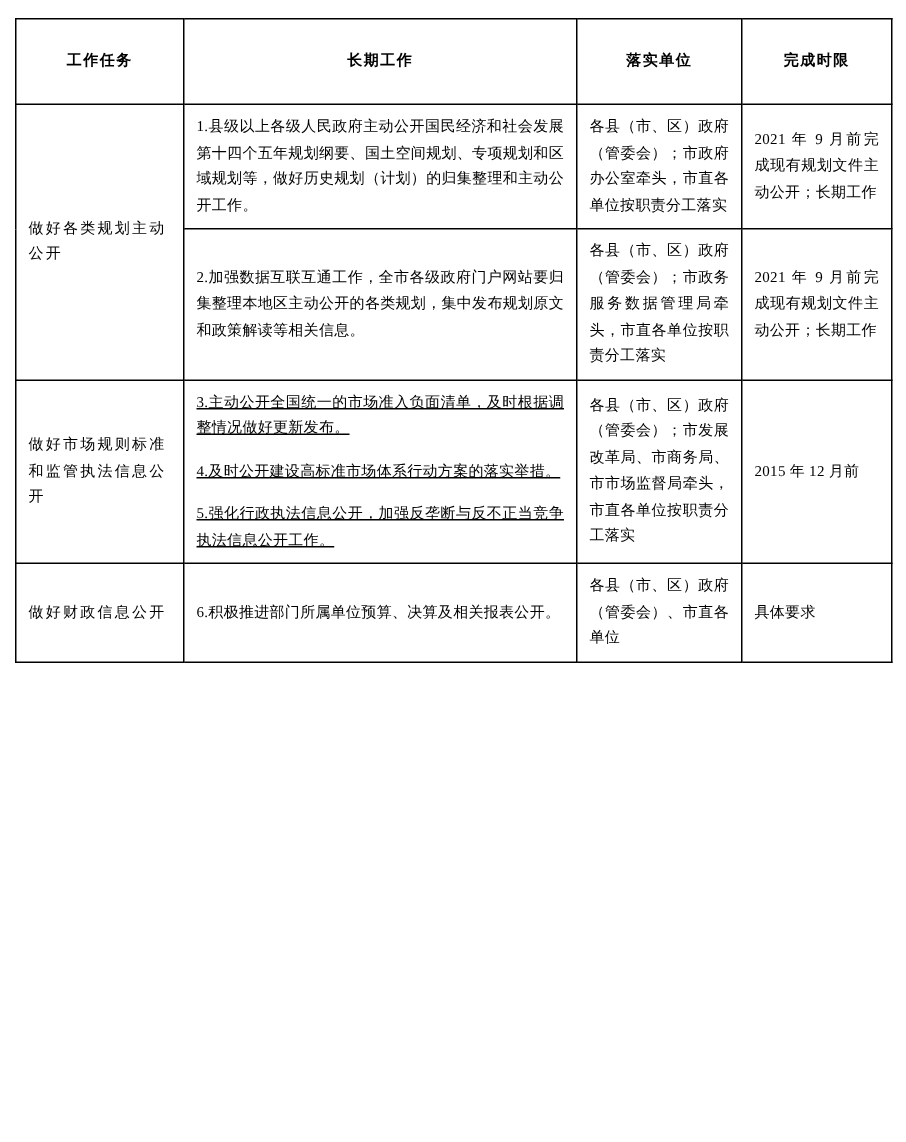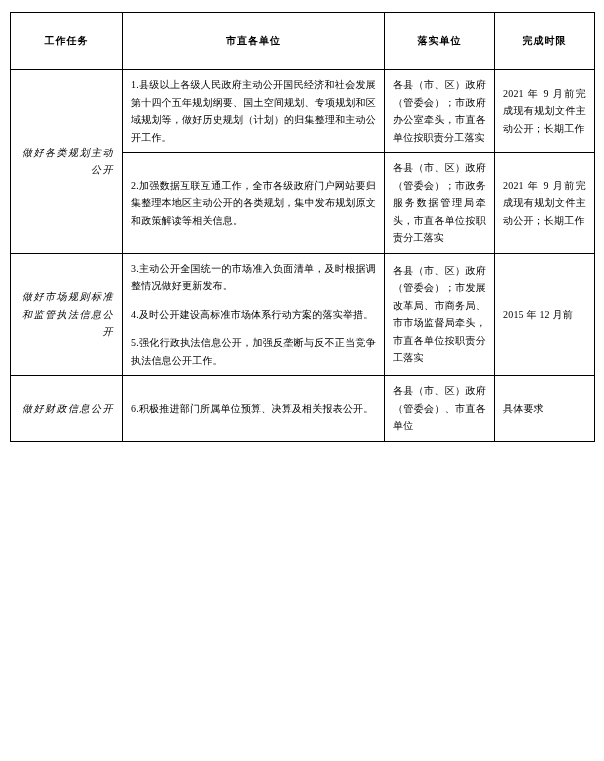--- a/index.html
+++ b/index.html
@@ -43,26 +43,25 @@
     letter-spacing: 1px;
     height: 44px;
     padding: 4px 6px;
   }
   .col-task   { width: 112px; }
   .col-req    { width: 262px; }
   .col-unit   { width: 110px; }
   .col-dead   { width: 100px; }
 
   td.cell-task {
-    text-align: right;
+    text-align: left;
     letter-spacing: 1.5px;
     font-size: 13.5px;
     line-height: 1.9;
     padding-left: 10px;
-    font-style: italic;
   }
   td.cell-req {
     text-align: justify;
     text-justify: inter-ideograph;
     letter-spacing: 0.2px;
     padding-left: 10px;
     padding-right: 10px;
   }
   td.cell-unit {
     text-align: justify;
@@ -71,38 +70,38 @@
     padding-left: 8px;
     padding-right: 8px;
   }
   td.cell-dead {
     text-align: justify;
     text-justify: inter-ideograph;
     letter-spacing: 0.2px;
     padding-left: 8px;
     padding-right: 8px;
   }
-  .para { margin: 0; padding: 0; }
+  .para { margin: 0; padding: 0; text-decoration: underline; }
   .para + .para { margin-top: 11px; }
 </style>
 </head>
 <body>
 
 <div class="page">
   <table class="doc-table">
     <colgroup>
       <col class="col-task">
       <col class="col-req">
       <col class="col-unit">
       <col class="col-dead">
     </colgroup>
     <thead>
       <tr>
         <th>工作任务</th>
-        <th>市直各单位</th>
+        <th>长期工作</th>
         <th>落实单位</th>
         <th>完成时限</th>
       </tr>
     </thead>
     <tbody>
       <tr>
         <td class="cell-task" rowspan="2">做好各类规划主动公开</td>
         <td class="cell-req">1.县级以上各级人民政府主动公开国民经济和社会发展第十四个五年规划纲要、国土空间规划、专项规划和区域规划等，做好历史规划（计划）的归集整理和主动公开工作。</td>
         <td class="cell-unit">各县（市、区）政府（管委会）；市政府办公室牵头，市直各单位按职责分工落实</td>
         <td class="cell-dead">2021 年 9 月前完成现有规划文件主动公开；长期工作</td>

